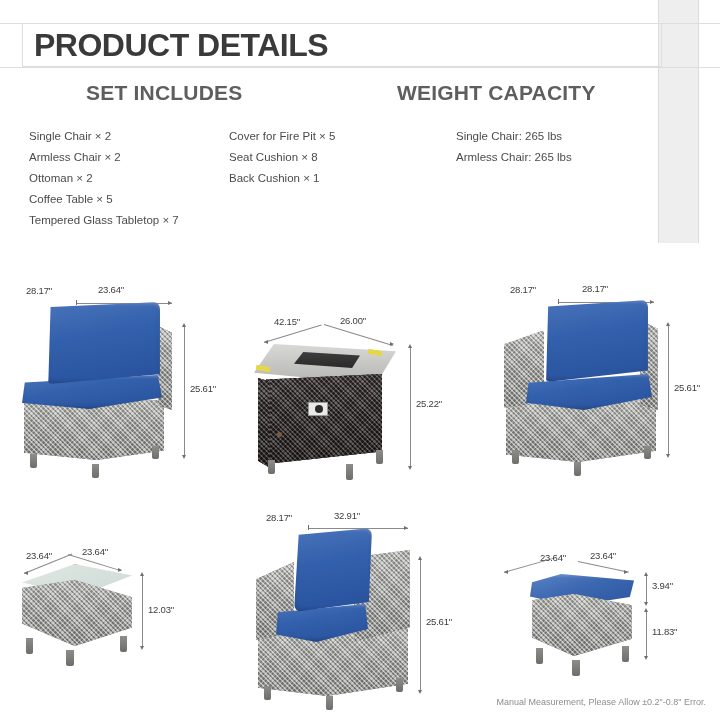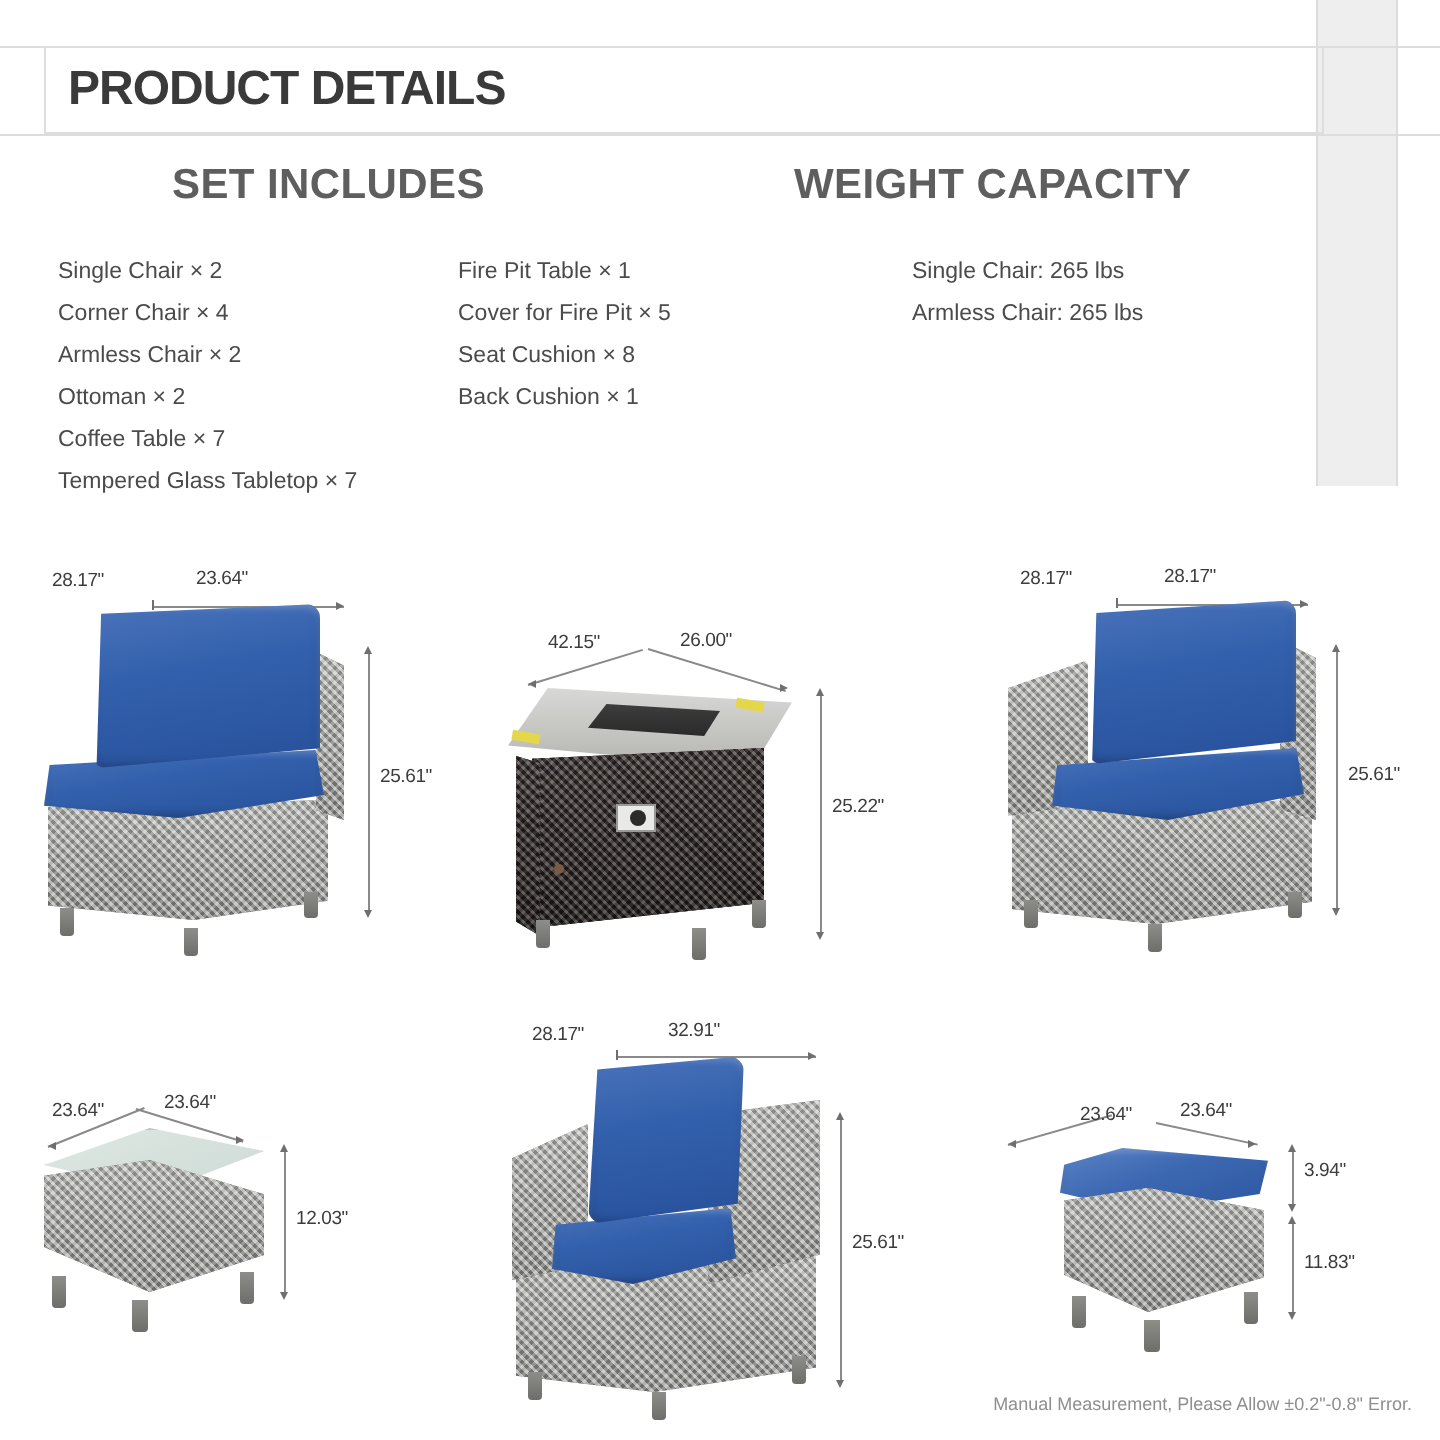--- a/index.html
+++ b/index.html
@@ -20,21 +20,21 @@
     position: absolute; left: 0; width: 720px; height: 1px; background: #dddddd;
   }
 
   
   .title-box {
     position: absolute; left: 22px; top: 23px; width: 640px; height: 44px;
     border: 1px solid #dedede; background: transparent;
   }
   .title-text {
     position: absolute; left: 34px; top: 26px;
-    font-size: 24px; font-weight: bold; letter-spacing: -0.5px;
+    font-size: 32px; font-weight: bold; letter-spacing: -0.5px;
     color: #3a3a3a; line-height: 38px; white-space: nowrap;
   }
 
   .sec-head {
     position: absolute; font-size: 21px; font-weight: bold;
     color: #5e5e5e; letter-spacing: 0.2px; white-space: nowrap;
   }
   #sec-set  { left: 86px;  top: 81px; }
   #sec-wcap { left: 397px; top: 81px; }
 
@@ -124,29 +124,27 @@
   <div class="hline" style="top:23px;"></div>
   <div class="hline" style="top:67px;"></div>
   <div class="title-box"></div>
   <div class="title-text">PRODUCT DETAILS</div>
 
   <div class="sec-head" id="sec-set">SET INCLUDES</div>
   <div class="sec-head" id="sec-wcap">WEIGHT CAPACITY</div>
 
   <div class="list" id="list-a">
     <div>Single Chair × 2</div>
-    <div>Corner Chair × 4</div>
     <div>Armless Chair × 2</div>
     <div>Ottoman × 2</div>
-    <div>Coffee Table × 7</div>
+    <div>Coffee Table × 5</div>
     <div>Tempered Glass Tabletop × 7</div>
   </div>
 
   <div class="list" id="list-b">
-    <div>Fire Pit Table × 1</div>
     <div>Cover for Fire Pit × 5</div>
     <div>Seat Cushion × 8</div>
     <div>Back Cushion × 1</div>
   </div>
 
   <div class="list" id="list-c">
     <div>Single Chair: 265 lbs</div>
     <div>Armless Chair: 265 lbs</div>
   </div>
 

